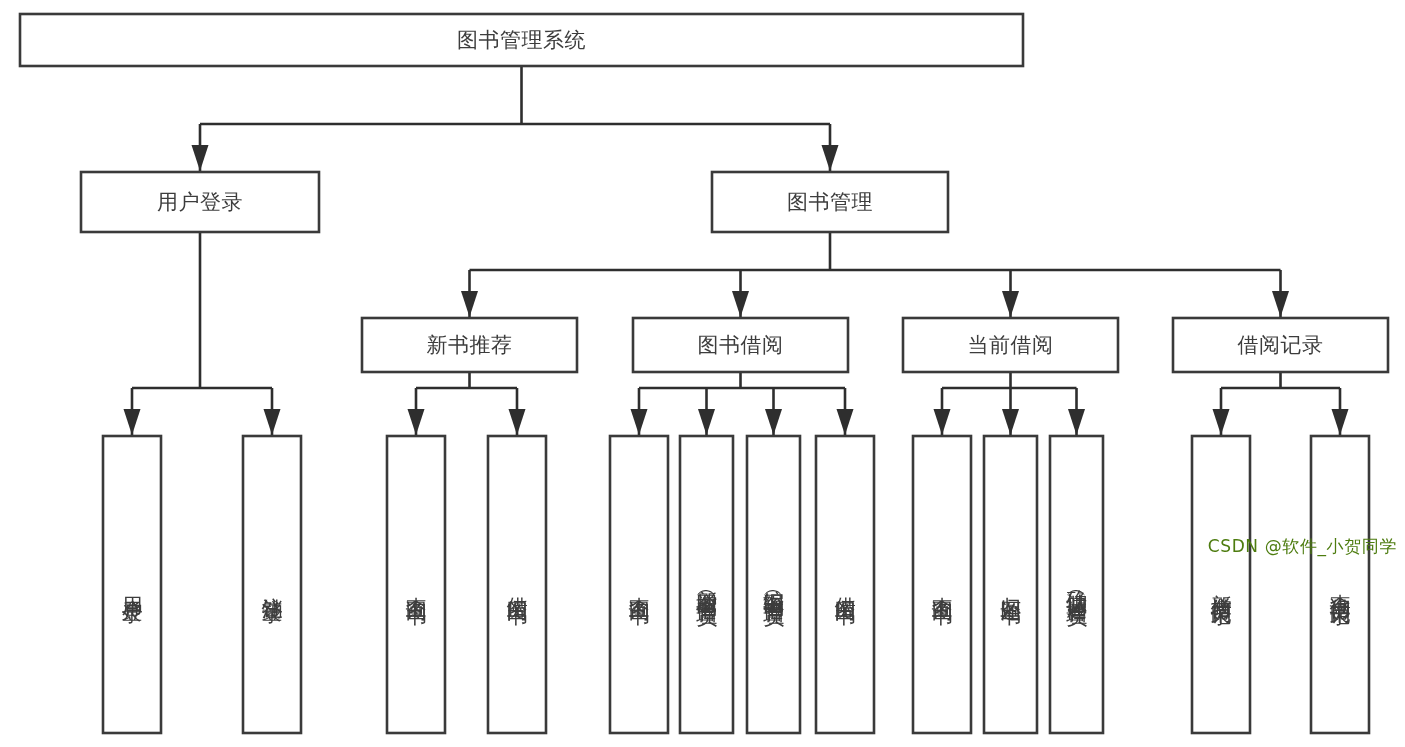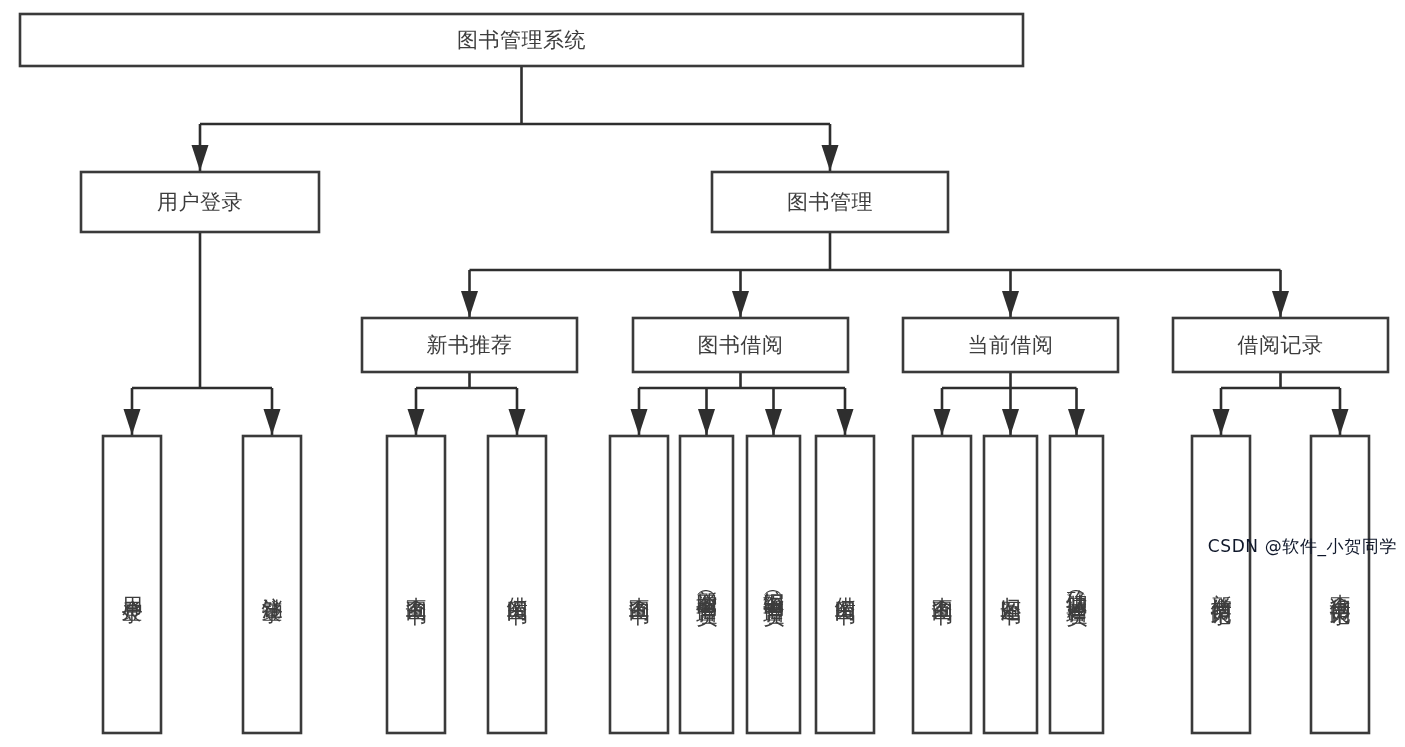--- a/index.html
+++ b/index.html
@@ -65,21 +65,21 @@
     text-align: center;
     white-space: nowrap;
     pointer-events: none;
   }
   .watermark {
     position: absolute;
     right: 8px;
     bottom: 6px;
     font-family: "DejaVu Sans", "Liberation Sans", sans-serif;
     font-size: 17px;
-    color: #0f172a;
+    color: #4d7c0f;
     letter-spacing: 0.6px;
     white-space: nowrap;
   }
 </style>
 </head>
 <body>
 
 <div id="diagram-root">
 
   <svg class="diagram-canvas" viewBox="0 0 1405 747">

